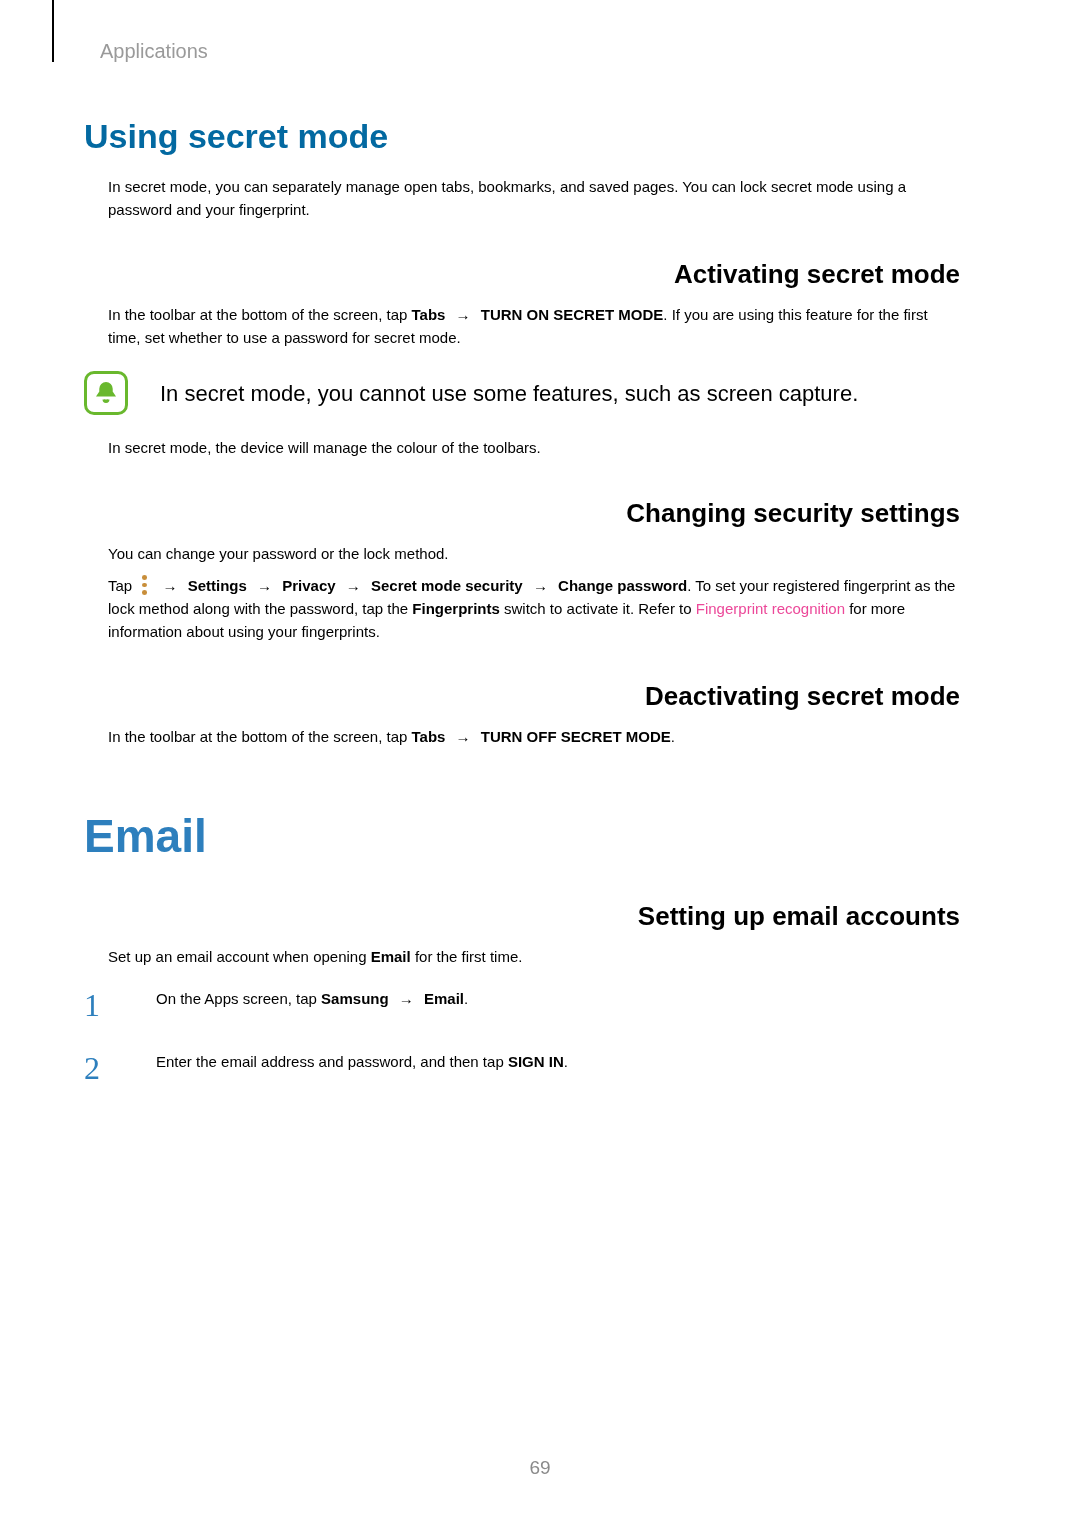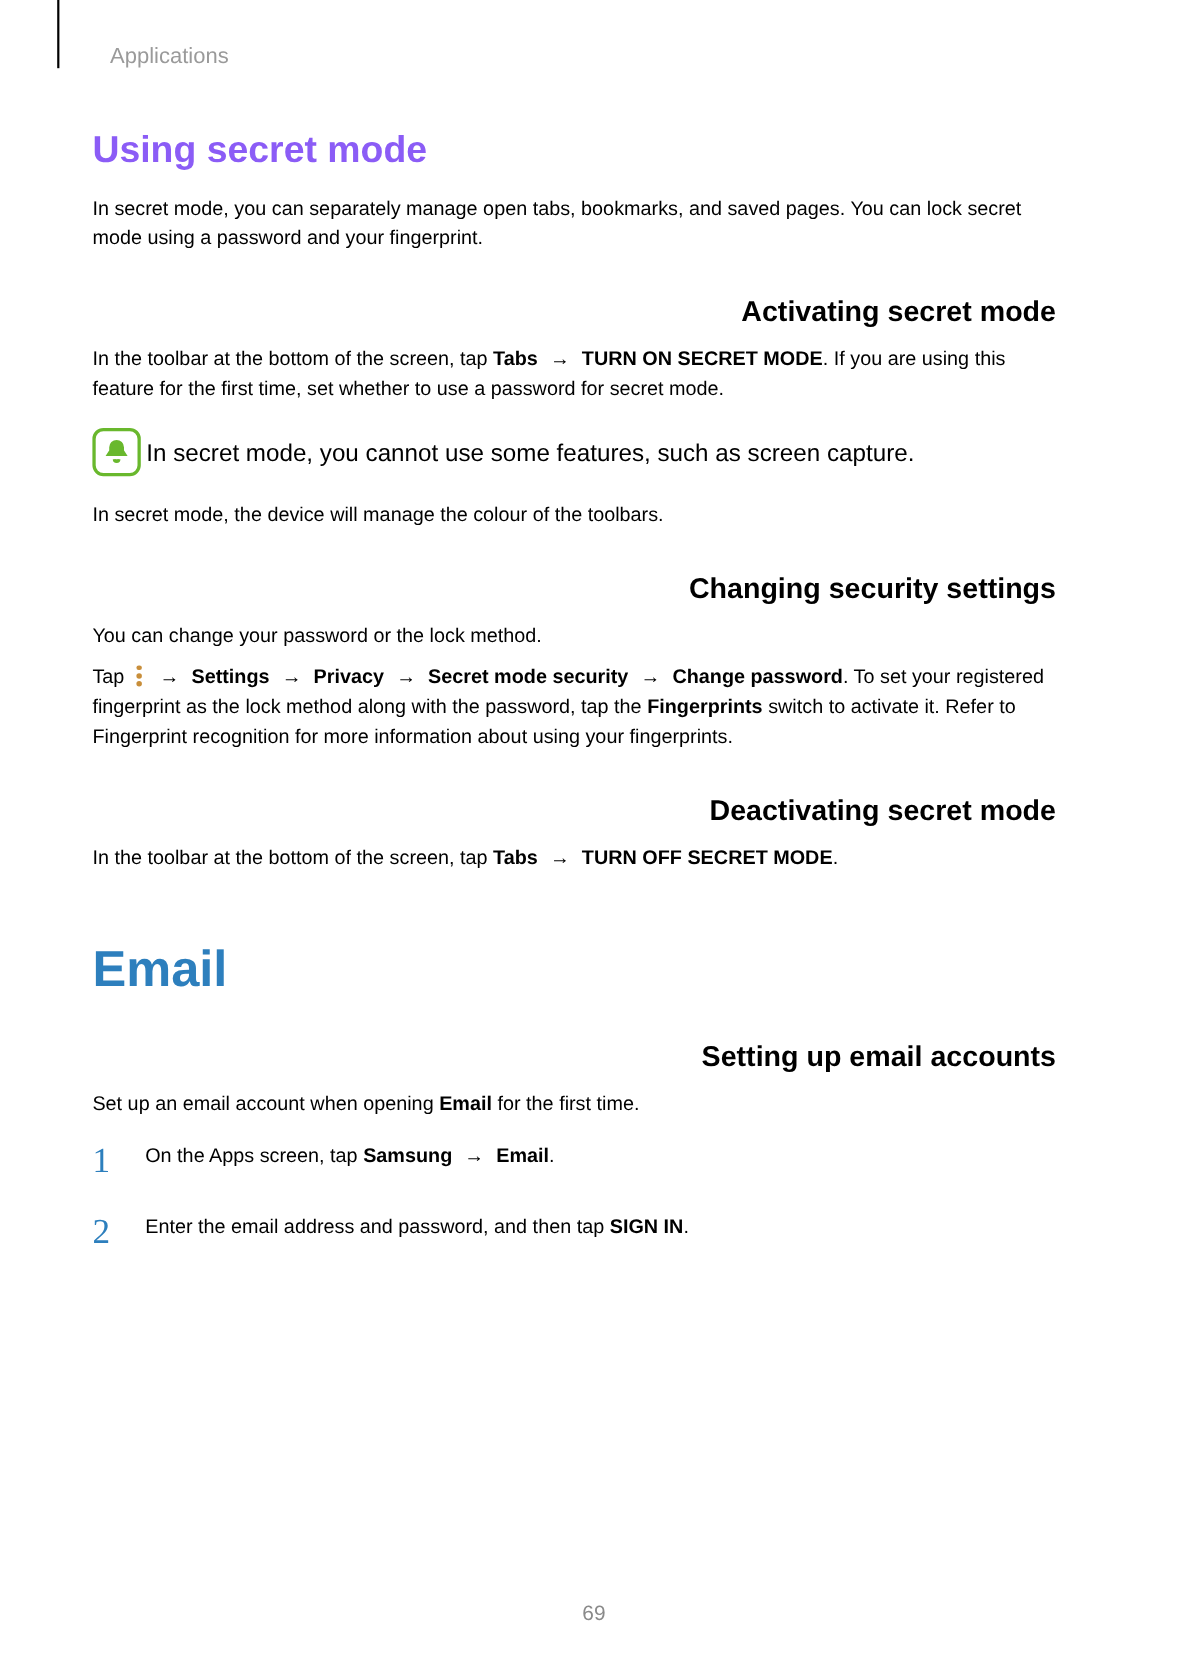--- a/index.html
+++ b/index.html
@@ -19,49 +19,50 @@
     border-left: 2px solid #000;
   }
   .breadcrumb {
     font-size: 20px;
     color: #9a9a9a;
     margin: 8px 0 54px 16px;
     font-weight: 400;
   }
   .h2 {
     font-size: 34px;
-    color: #8b5cf6;
+    color: #0369a1;
     font-weight: 700;
     margin-bottom: 20px;
   }
   .h1 {
     font-size: 46px;
     color: #2d7fbd;
     font-weight: 700;
     margin-top: 60px;
     margin-bottom: 36px;
   }
   .h3 {
     font-size: 26px;
     color: #000;
     font-weight: 700;
     margin-top: 38px;
     margin-bottom: 14px;
     text-align: right;
   }
   .para {
-    font-size: 18px;
+    font-size: 15px;
     color: #000;
     line-height: 1.5;
     margin-bottom: 10px;
+    margin-left: 24px;
   }
   .note-row {
     display: flex;
     align-items: center;
-    gap: 5px;
+    gap: 32px;
     margin: 22px 0 22px 0;
   }
   .note-icon {
     width: 44px;
     height: 44px;
     border: 3px solid #69b82d;
     border-radius: 10px;
     display: flex;
     align-items: center;
     justify-content: center;
@@ -76,21 +77,21 @@
     vertical-align: middle;
     width: 8px;
     height: 22px;
     margin: 0 4px;
     position: relative;
     top: -2px;
   }
   .inline-icon span {
     width: 5px; height: 5px; background: #c88e3a; border-radius: 50%; margin: 1.3px auto;
   }
-  .link { color: #000000; }
+  .link { color: #ec4899; }
   .bold { font-weight: 700; }
   .arrow { margin: 0 6px; font-weight: 400; }
   .steps { margin-top: 20px; }
   .step {
     display: flex;
     gap: 20px;
     margin-bottom: 28px;
   }
   .step-num {
     font-family: Georgia, "Times New Roman", serif;

